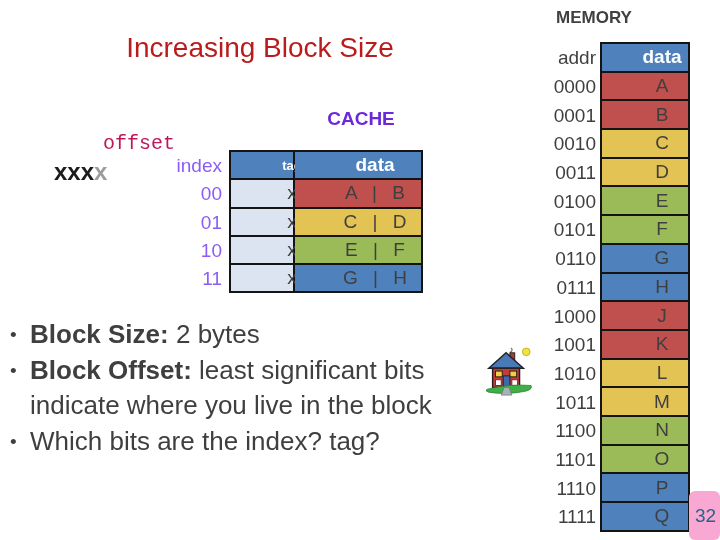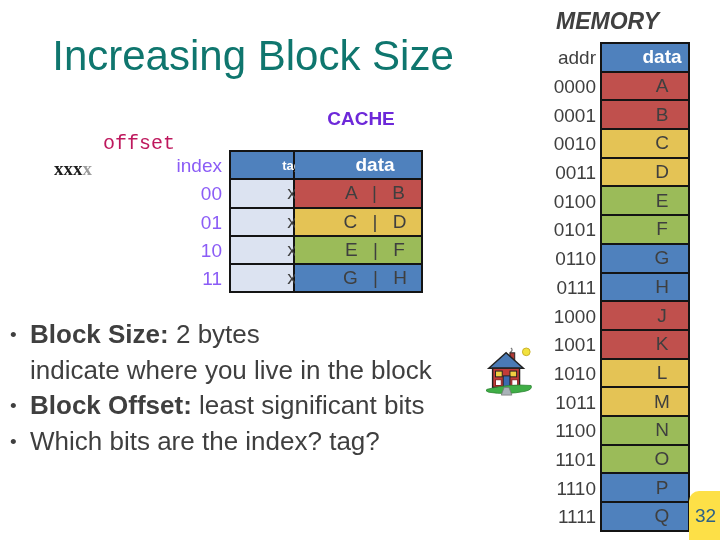--- a/index.html
+++ b/index.html
@@ -2,41 +2,41 @@
 <html><head>
 <meta charset="utf-8">
 <style>
   html,body{margin:0;padding:0;}
   body{
     width:720px;height:540px;position:relative;background:#ffffff;overflow:hidden;
     font-family:"Liberation Sans", sans-serif;color:#3f3f3f;
   }
   
   .slide-title{
-    position:absolute;left:8px;top:32px;width:490px;text-align:center;
-    font-size:42px;color:#0f766e;letter-spacing:0px;
+    position:absolute;left:15px;top:32px;width:490px;text-align:center;
+    font-size:28px;color:#b91c1c;letter-spacing:0px;
   }
   
-  .memory-title{position:absolute;left:556px;top:8px;font-size:23px;font-weight:bold;color:#404040;font-style:italic;}
+  .memory-title{position:absolute;left:556px;top:8px;font-size:17px;font-weight:bold;color:#404040;}
   .addr-col{position:absolute;left:500px;top:44px;width:96px;}
   .addr-col .lbl{height:28.7px;display:flex;align-items:center;justify-content:flex-end;font-size:19px;color:#3f3f3f;}
   .mem-grid{
     position:absolute;left:600px;top:42px;background:#141414;border:0;
     display:grid;grid-template-columns:86px;grid-auto-rows:26.7px;gap:2px;padding:2px;
   }
   .cell{display:flex;align-items:center;justify-content:center;font-size:19px;color:#3f3f3f;padding-left:34px;}
   .hdr{background:#4f81bd;color:#ffffff;font-weight:bold;}
   [data-color="red"]{background:#c0504d;}
   [data-color="yellow"]{background:#e4c355;}
   [data-color="green"]{background:#9bbb59;}
   [data-color="blue"]{background:#4f81bd;}
   
   .cache-title{position:absolute;left:295px;top:108px;width:132px;text-align:center;font-size:19px;font-weight:bold;color:#6d28d9;}
   .offset-label{position:absolute;left:103px;top:132px;font-family:"Liberation Mono", monospace;font-size:20px;color:#be185d;}
-  .addr-bits{position:absolute;left:54px;top:158px;font-family:Liberation Serif, serif;font-size:19px;font-weight:bold;}
+  .addr-bits{position:absolute;left:54px;top:158px;font-family:Liberation Sans, sans-serif;font-size:24px;font-weight:bold;}
   .addr-bits .blk{color:#1c1c1c;}
   .addr-bits .gry{color:#9c9c9c;}
   .cache-labels{position:absolute;left:120px;top:152px;width:102px;}
   .cache-labels .lbl{height:28.3px;display:flex;align-items:center;justify-content:flex-end;font-size:19px;color:#8b5cf6;}
   .cache-grid{
     position:absolute;left:229px;top:150px;background:#141414;
     display:grid;grid-template-columns:24px 36px 126px;grid-auto-rows:26.3px;gap:2px;padding:2px;
   }
   .cache-grid .v-hdr{font-size:20px;}
   .cache-grid .tag-hdr{font-size:13px;}
@@ -44,22 +44,23 @@
   .datacell{word-spacing:10px;}
   
   .bullets{position:absolute;left:6px;top:317px;width:540px;font-size:26px;line-height:35.5px;color:#3f3f3f;}
   .bullets .dot{display:inline-block;width:24px;font-size:19px;vertical-align:2px;text-align:left;padding-left:4px;box-sizing:border-box;}
   .bullets .b{font-weight:bold;margin-top:19px;}
   .bullets .cont{padding-left:24px;}
   
   .house{position:absolute;left:483px;top:345px;width:50px;height:56px;}
   
   .page-badge{
-    position:absolute;right:0;bottom:0;width:31px;height:49px;background:#fde047;
+    position:absolute;right:0;bottom:0;width:31px;height:49px;background:#f9a8d4;
     border-top-left-radius:10px;
+    border-radius:6px;
   }
   .page-badge .num{position:absolute;left:6px;top:14px;font-size:19px;color:#2d6186;}
 </style>
 </head>
 <body>
 
 <div class="slide-title">Increasing Block Size</div>
 
 <div class="memory-title">MEMORY</div>
 
@@ -132,22 +133,22 @@
   <div class="cell litecell">x</div>
   <div class="cell datacell" data-color="green">E | F</div>
 
   <div class="cell litecell">0</div>
   <div class="cell litecell">x</div>
   <div class="cell datacell" data-color="blue">G | H</div>
 </div>
 
 <div class="bullets">
   <div class="line"><span class="dot">•</span><span class="b">Block Size:</span><span> 2 bytes</span></div>
+  <div class="line"><span class="dot">•</span><span class="b">Block Offset:</span><span> least significant bits</span></div>
   <div class="line cont">indicate where you live in the block</div>
-  <div class="line"><span class="dot">•</span><span class="b">Block Offset:</span><span> least significant bits</span></div>
   <div class="line"><span class="dot">•</span><span>Which bits are the index? tag?</span></div>
 </div>
 
 <svg class="house" viewBox="0 0 52 58" xmlns="http://www.w3.org/2000/svg">
 
   <circle cx="45" cy="7" r="4" fill="#f2e23e" stroke="#c9b028" stroke-width="1"></circle>
 
   <path d="M28 8 q4 -3 1 -5" fill="none" stroke="#777" stroke-width="1.3"></path>
 
   <rect x="28" y="8" width="5" height="10" fill="#b03a36" stroke="#222" stroke-width="1"></rect>

